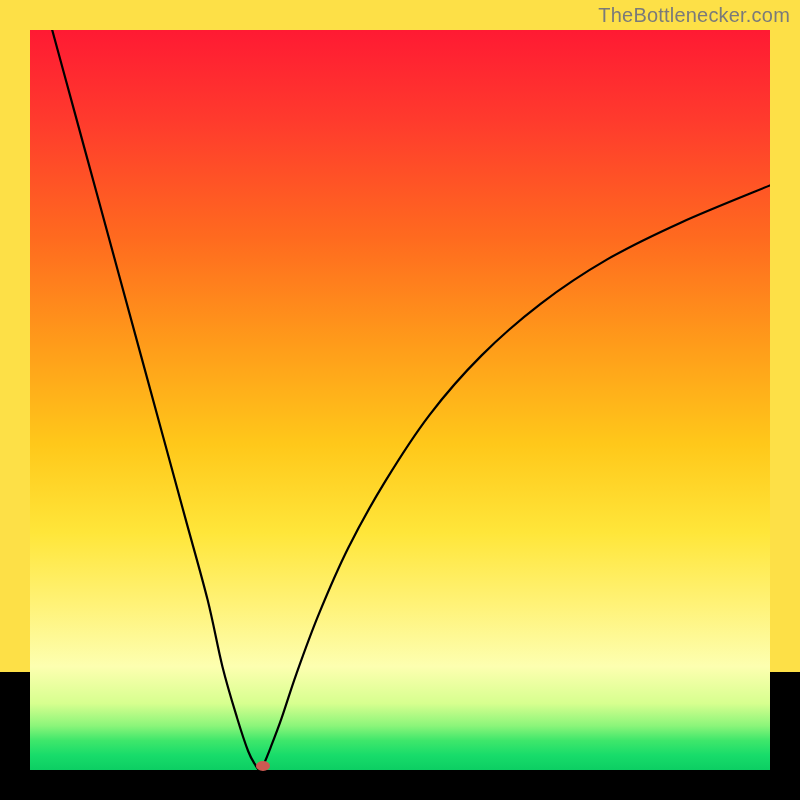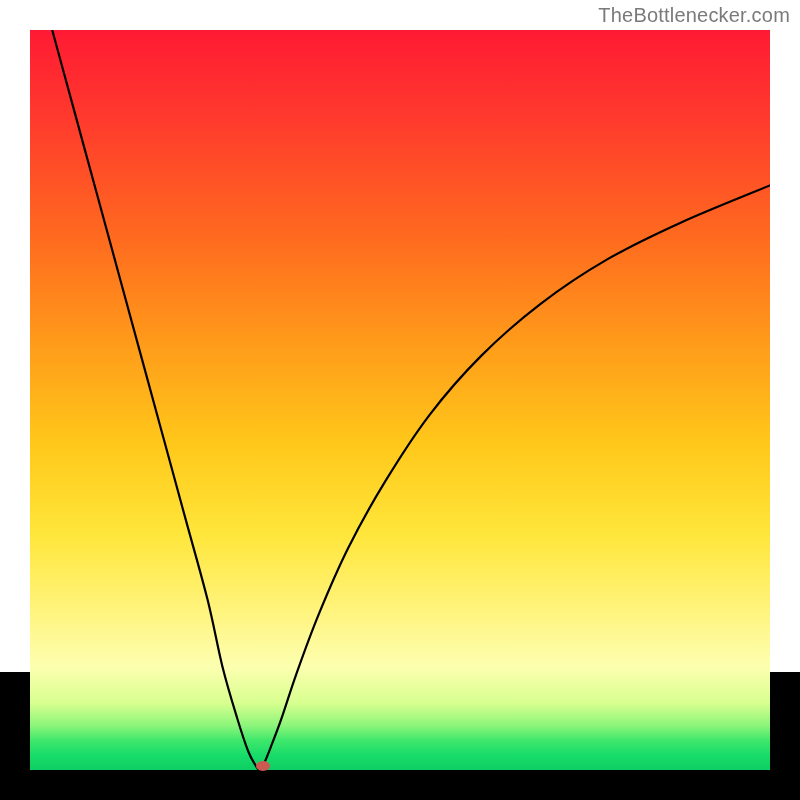--- a/index.html
+++ b/index.html
@@ -8,21 +8,21 @@
     width: 800px;
     height: 800px;
     background: #000;
     font-family: Arial, Helvetica, sans-serif;
     overflow: hidden;
   }
   .outer {
     position: relative;
     width: 800px;
     height: 672px;
-    background: #ffffff;
+    background: #fde047;
   }
   .plot {
     position: absolute;
     left: 30px;
     top: 30px;
     width: 740px;
     height: 740px;
     
     background: linear-gradient(
       to bottom,

